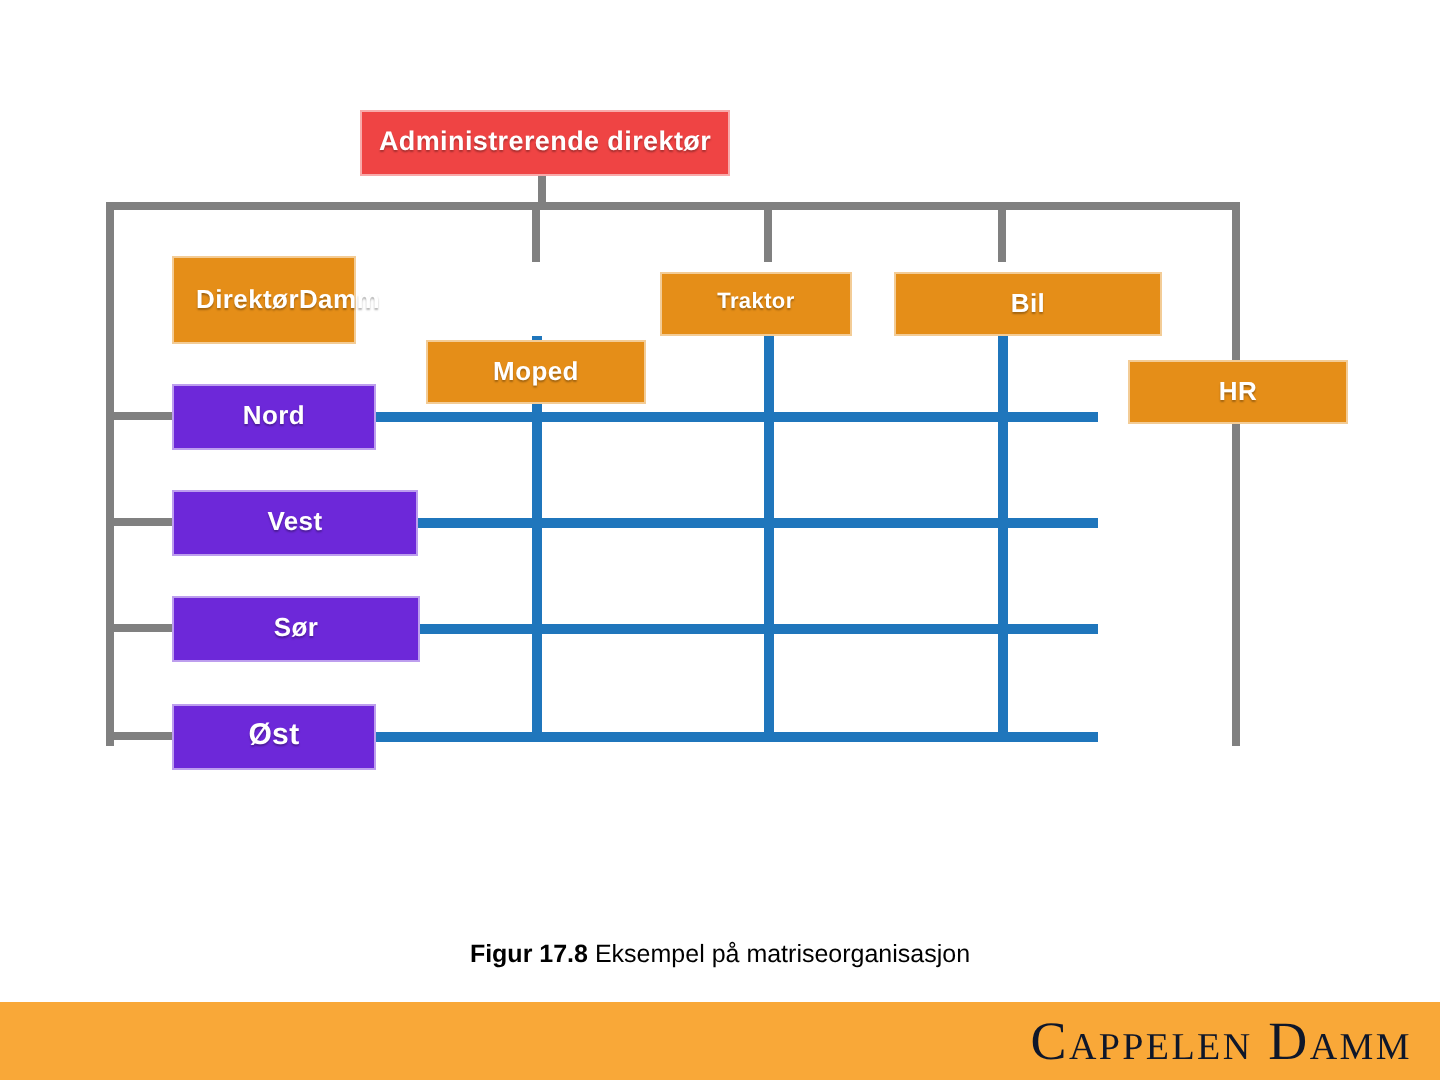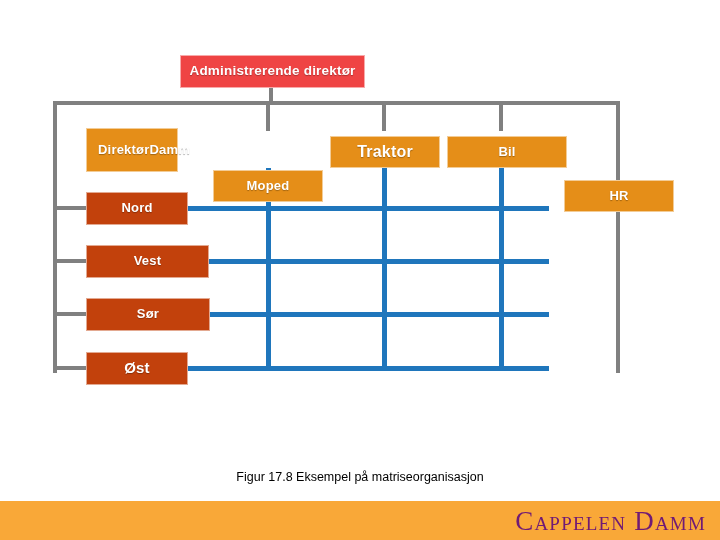--- a/index.html
+++ b/index.html
@@ -35,59 +35,59 @@
     color: #ffffff;
     font-weight: bold;
     line-height: 1.08;
     letter-spacing: .2px;
     text-shadow: 0 1px 1px rgba(0,0,0,.30);
     border: 1px solid rgba(255,255,255,.55);
     z-index: 6;
   }
   .node.red    { background: #ef4444; }
   .node.orange { background: #E58E18; }
-  .node.green  { background: #c2410c; }
+  .node.green  { background: #6d28d9; }
 
   .line {
     position: absolute;
     z-index: 2;
   }
   .line.gray { background: #808080; }
   .line.blue { background: #1F76BC; z-index: 4; }
 
   
   #caption {
     position: absolute;
     left: 0;
     top: 470px;
     width: 720px;
     text-align: center;
     font-size: 12.5px;
     color: #000000;
     font-family: "Liberation Sans", sans-serif;
     white-space: nowrap;
   }
-  #caption .fignum { font-weight: normal; }
+  #caption .fignum { font-weight: bold; }
   #caption .figtext { font-weight: normal; }
 
   
   #brandbar {
     position: absolute;
     left: 0;
     top: 501px;
     width: 720px;
     height: 39px;
     background: #F9A838;
   }
   #brandlogo {
     position: absolute;
     right: 14px;
     top: 50%;
     transform: translateY(-50%);
-    color: #701a75;
+    color: #0f172a;
     font-family: "Liberation Serif", serif;
     font-size: 27px;
     letter-spacing: 1.2px;
     font-variant: small-caps;
     white-space: nowrap;
   }
 </style>
 </head>
 <body>
 
@@ -127,25 +127,25 @@
 
   <div class="node orange" style="left:86px; top:128px; width:92px; height:44px; font-size:13px; flex-direction:row;padding-left:24px;">
     <span>Direktør</span>
     <span>Damm</span>
   </div>
 
   <div class="node orange" style="left:213px; top:136px; width:110px; height:32px; font-size:13px;margin-top:34px;">
     <span>Moped</span>
   </div>
 
-  <div class="node orange" style="left:330px; top:136px; width:110px; height:32px; font-size:16px;">
+  <div class="node orange" style="left:330px; top:136px; width:96px; height:32px; font-size:11px;">
     <span>Traktor</span>
   </div>
 
-  <div class="node orange" style="left:447px; top:136px; width:120px; height:32px; font-size:13px;">
+  <div class="node orange" style="left:447px; top:136px; width:134px; height:32px; font-size:13px;">
     <span>Bil</span>
   </div>
 
   <div class="node orange" style="left:564px; top:136px; width:110px; height:32px; font-size:13px;margin-top:44px;">
     <span>HR</span>
   </div>
 
   <div class="node green" style="left:86px; top:192px; width:102px; height:33px; font-size:13px;">
     <span>Nord</span>
   </div>

